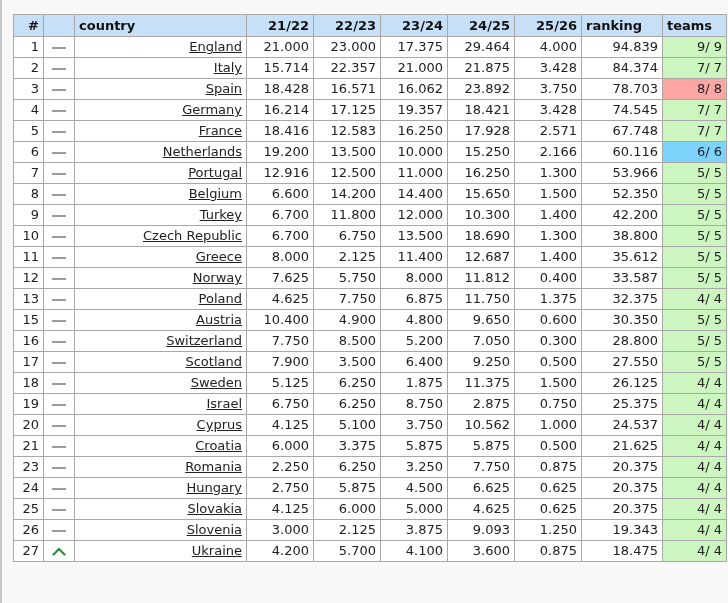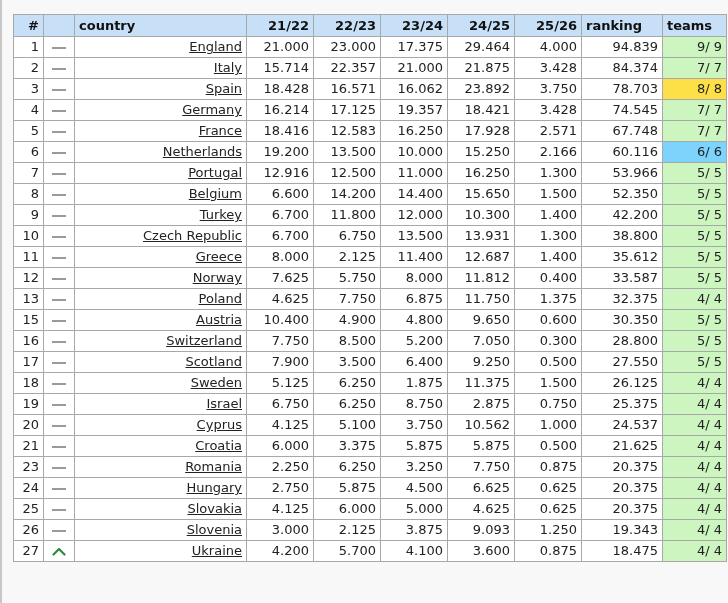--- a/index.html
+++ b/index.html
@@ -113,21 +113,21 @@
         <tr>
           <td class="num">3</td>
           <td class="trend"><span class="flat-icon"></span></td>
           <td class="country">Spain</td>
           <td class="val">18.428</td>
           <td class="val">16.571</td>
           <td class="val">16.062</td>
           <td class="val">23.892</td>
           <td class="val">3.750</td>
           <td class="val">78.703</td>
-          <td class="teams" style="background: #fde047;">8/ 8</td>
+          <td class="teams" style="background: #fca5a5;">8/ 8</td>
         </tr>
         <tr>
           <td class="num">4</td>
           <td class="trend"><span class="flat-icon"></span></td>
           <td class="country">Germany</td>
           <td class="val">16.214</td>
           <td class="val">17.125</td>
           <td class="val">19.357</td>
           <td class="val">18.421</td>
           <td class="val">3.428</td>
@@ -194,21 +194,21 @@
           <td class="val">42.200</td>
           <td class="teams" style="background: rgb(204, 245, 192);">5/ 5</td>
         </tr>
         <tr>
           <td class="num">10</td>
           <td class="trend"><span class="flat-icon"></span></td>
           <td class="country">Czech Republic</td>
           <td class="val">6.700</td>
           <td class="val">6.750</td>
           <td class="val">13.500</td>
-          <td class="val">13.931</td>
+          <td class="val">18.690</td>
           <td class="val">1.300</td>
           <td class="val">38.800</td>
           <td class="teams" style="background: rgb(204, 245, 192);">5/ 5</td>
         </tr>
         <tr>
           <td class="num">11</td>
           <td class="trend"><span class="flat-icon"></span></td>
           <td class="country">Greece</td>
           <td class="val">8.000</td>
           <td class="val">2.125</td>

